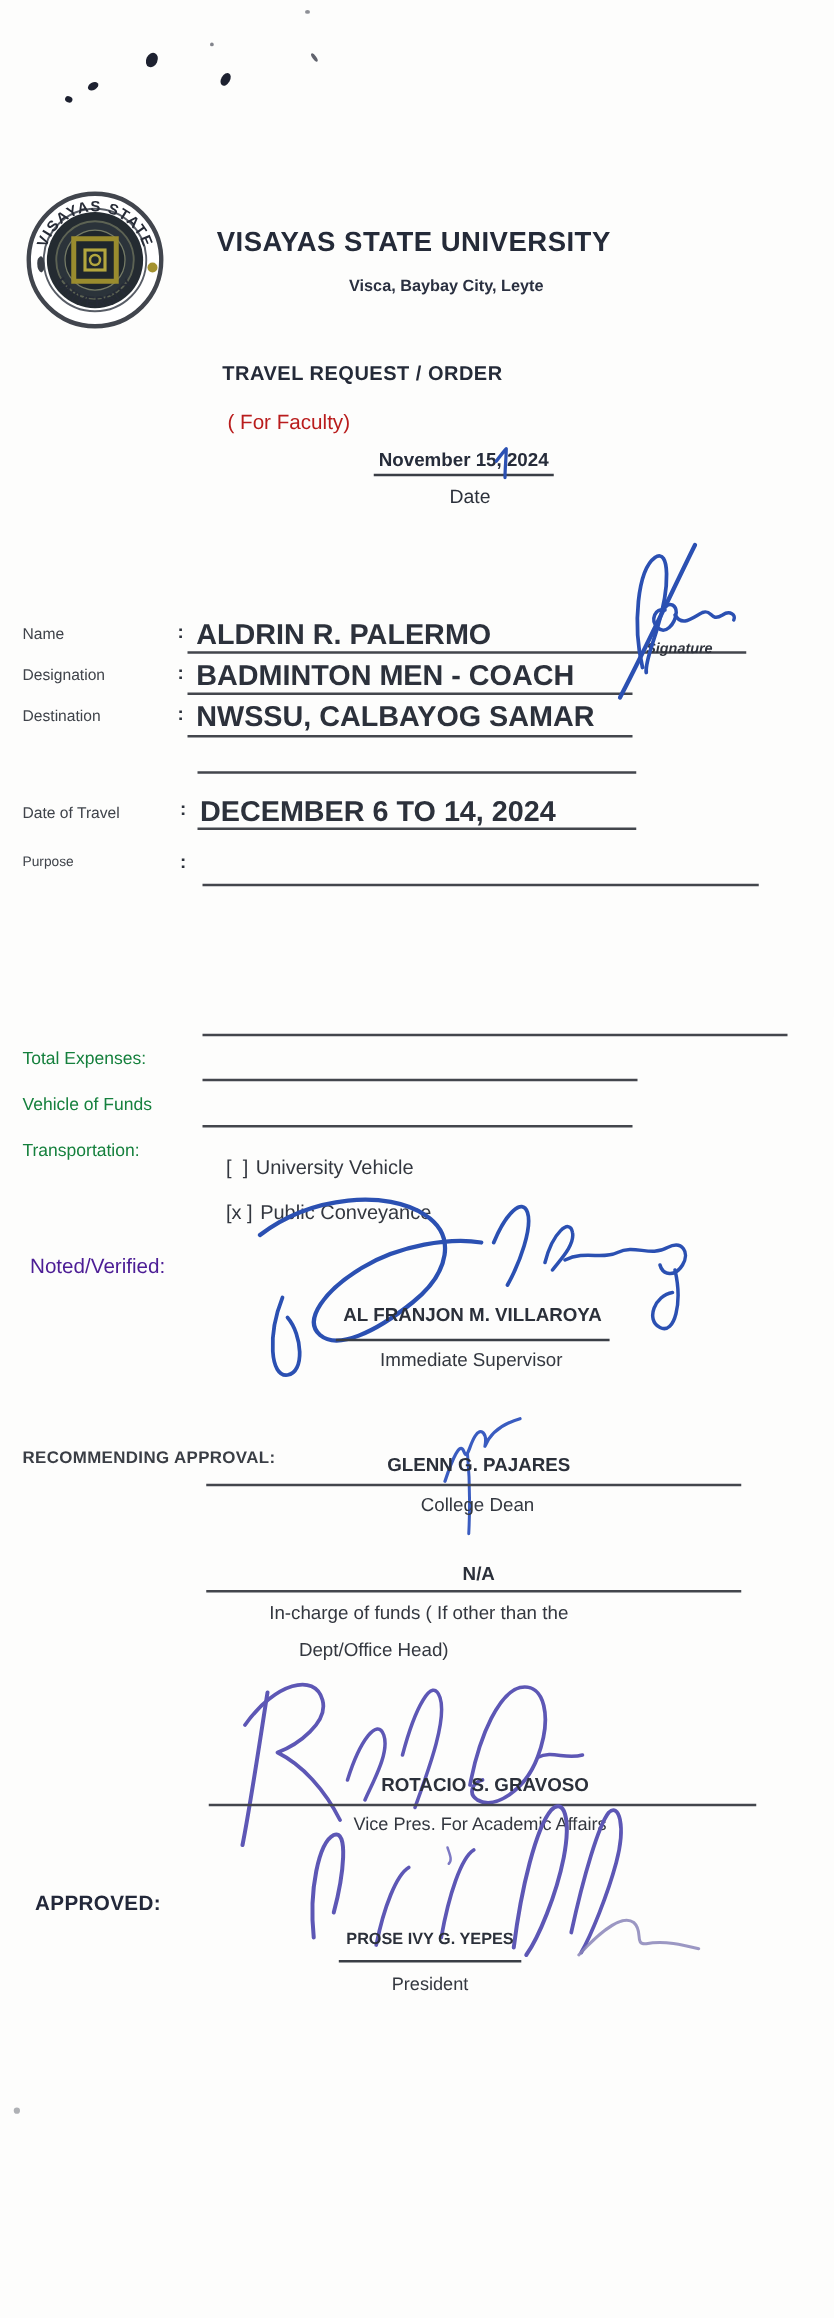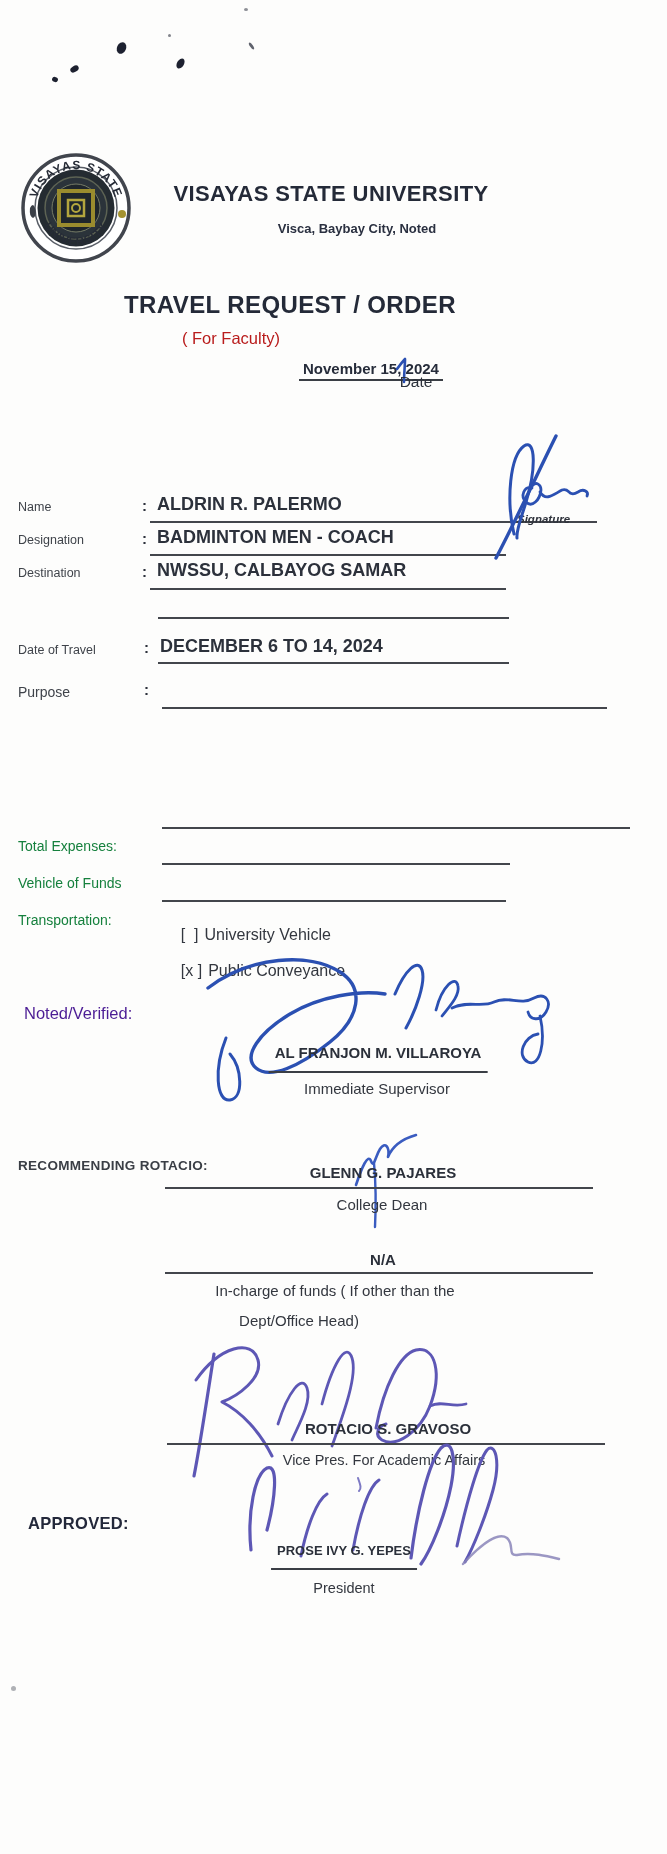--- a/index.html
+++ b/index.html
@@ -6,25 +6,25 @@
   .page{
     position:relative;width:667px;height:1854px;margin:0 auto;
     background:#fdfdfc;overflow:hidden;
     font-family:"Liberation Sans", sans-serif;color:#34383f;
   }
   .abs{position:absolute;}
   .ctr{transform:translateX(-50%);white-space:nowrap;}
   .u-line{position:absolute;height:0;border-top:2.5px solid #43464c;}
   .speck{position:absolute;background:#1d2130;border-radius:50%;}
   .lbl{font-size:12.5px;font-weight:500;color:#3f434a;white-space:nowrap;}
-  .val{font-size:18px;font-weight:600;color:#2c313b;white-space:nowrap;}
+  .val{font-size:23px;font-weight:600;color:#2c313b;white-space:nowrap;}
   .colon{font-size:15px;font-weight:700;color:#2c313b;}
   .title{font-size:22px;font-weight:700;color:#242a38;letter-spacing:.4px;}
   .subtitle{font-size:13px;font-weight:600;color:#2a3040;}
-  .formtitle{font-size:24px;font-weight:700;color:#242a38;letter-spacing:.4px;}
+  .formtitle{font-size:16px;font-weight:700;color:#242a38;letter-spacing:.4px;}
   .forsub{font-size:16.5px;font-weight:500;color:#b91c1c;}
   .dateval{font-size:15px;font-weight:700;color:#262c3a;border-bottom:2.5px solid #3a3e45;padding:0 4px 2px 4px;}
   .datelbl{font-size:15.5px;font-weight:500;color:#2c313b;}
   .siglbl{font-size:11.5px;font-weight:700;font-style:italic;color:#2f333c;}
   .exp-lbl{font-size:14px;font-weight:400;color:#15803d;white-space:nowrap;text-align:center;}
   .opt{font-size:16px;font-weight:500;color:#33373f;white-space:pre;}
   .noted{font-size:16.5px;font-weight:500;color:#4c1d95;}
   .pname{font-size:15px;font-weight:700;color:#2b303a;white-space:nowrap;}
   .ptitle{font-size:15px;font-weight:500;color:#33373f;white-space:nowrap;}
   .rec{font-size:13.5px;font-weight:600;color:#3a3e45;letter-spacing:.3px;}
@@ -64,29 +64,29 @@
       </text>
       <text font-family="Liberation Sans, sans-serif" font-size="11.5" font-weight="700" fill="#262b36" letter-spacing="1">
         <textPath href="#arcBot" startOffset="50%" text-anchor="middle">UNIVERSITY</textPath>
       </text>
       <circle cx="102" cy="62" r="4" fill="#a4922f"></circle>
       <path d="M 10 56 q 3 -6 5 0 q 2 8 -2 10 q -4 -2 -3 -10" fill="#3a3f47"></path>
     </svg>
   </div>
 
   <div class="abs ctr title" style="left:331px;top:181px;">VISAYAS STATE UNIVERSITY</div>
-  <div class="abs ctr subtitle" style="left:357px;top:221px;">Visca, Baybay City, Noted</div>
+  <div class="abs ctr subtitle" style="left:357px;top:221px;">Visca, Baybay City, Leyte</div>
   <div class="abs ctr formtitle" style="left:290px;top:291px;">TRAVEL REQUEST / ORDER</div>
   <div class="abs ctr forsub" style="left:231px;top:329px;">( For Faculty)</div>
 
   <div class="abs dateval" style="left:299px;top:360px;">November 15, 2024</div>
   <svg class="abs sig" style="left:394px;top:357px;" width="16" height="28" viewBox="0 0 16 28">
     <path d="M 3 12 C 6 8, 9 4, 11 2 M 11 2 C 11 9, 10 17, 10 25" stroke="#2b50b2" stroke-width="2.6"></path>
   </svg>
-  <div class="abs ctr datelbl" style="left:376px;top:373px;margin-left:40px;">Date</div>
+  <div class="abs ctr datelbl" style="left:376px;top:389px;">Date</div>
 
   <div class="abs lbl" style="left:18px;top:500px;">Name</div>
   <div class="abs colon" style="left:142px;top:497px;">:</div>
   <div class="abs val" style="left:157px;top:494px;font-weight:700;">ALDRIN R. PALERMO</div>
   <div class="u-line" style="left:150px;top:521px;width:447px;"></div>
 
   <div class="abs lbl" style="left:18px;top:533px;">Designation</div>
   <div class="abs colon" style="left:142px;top:530px;">:</div>
   <div class="abs val" style="left:157px;top:527px;">BADMINTON MEN - COACH</div>
   <div class="u-line" style="left:150px;top:554px;width:356px;"></div>
@@ -105,21 +105,21 @@
     <path d="M 70 62 C 76 72, 84 64, 92 60 C 100 57, 98 68, 108 62 C 114 58, 119 62, 117 66" stroke="#2b50b2" stroke-width="2.8"></path>
   </svg>
 
   <div class="u-line" style="left:158px;top:617px;width:351px;"></div>
 
   <div class="abs lbl" style="left:18px;top:643px;">Date of Travel</div>
   <div class="abs colon" style="left:144px;top:639px;">:</div>
   <div class="abs val" style="left:160px;top:636px;">DECEMBER 6 TO 14, 2024</div>
   <div class="u-line" style="left:158px;top:662px;width:351px;"></div>
 
-  <div class="abs lbl" style="left:18px;top:684px;font-size:14px;">Purpose</div>
+  <div class="abs lbl" style="left:18px;top:684px;font-size:11px;">Purpose</div>
   <div class="abs colon" style="left:144px;top:681px;">:</div>
   <div class="u-line" style="left:162px;top:707px;width:445px;"></div>
 
   <div class="u-line" style="left:162px;top:827px;width:468px;"></div>
   <div class="abs exp-lbl" style="left:18px;top:838px;">Total Expenses:</div>
   <div class="u-line" style="left:162px;top:863px;width:348px;"></div>
   <div class="abs exp-lbl" style="left:18px;top:875px;">Vehicle of Funds</div>
   <div class="u-line" style="left:162px;top:900px;width:344px;"></div>
   <div class="abs exp-lbl" style="left:18px;top:912px;">Transportation:</div>
 
@@ -137,21 +137,21 @@
     <path d="M 36 88 C 24 118, 26 152, 40 150 C 54 148, 52 118, 40 104" stroke="#2b50b2" stroke-width="3"></path>
     <path d="M 205 44 C 215 20, 228 8, 232 20 C 236 32, 226 60, 216 78" stroke="#2b50b2" stroke-width="3"></path>
     <path d="M 246 60 C 252 36, 266 24, 268 36 C 270 46, 258 58, 252 66" stroke="#2b50b2" stroke-width="2.8"></path>
     <path d="M 262 58 C 278 50, 292 58, 304 52 C 318 45, 330 56, 344 48 C 356 42, 362 52, 356 62 C 350 72, 340 70, 338 62" stroke="#2b50b2" stroke-width="2.8"></path>
     <path d="M 350 66 C 356 92, 350 118, 338 112 C 326 106, 334 86, 348 84" stroke="#2b50b2" stroke-width="2.8"></path>
   </svg>
 
   <div class="abs ctr pname uname" style="left:378px;top:1044px;">AL FRANJON M. VILLAROYA</div>
   <div class="abs ctr ptitle" style="left:377px;top:1080px;">Immediate Supervisor</div>
 
-  <div class="abs rec" style="left:18px;top:1158px;">RECOMMENDING ROTACIO:</div>
+  <div class="abs rec" style="left:18px;top:1158px;">RECOMMENDING APPROVAL:</div>
 
   <svg class="abs sig" style="left:348px;top:1133px;" width="78" height="98" viewBox="0 0 78 98">
     <path d="M 8 52 C 14 34, 20 20, 23 28 C 26 36, 27 24, 32 16 C 37 8, 42 14, 40 24 C 44 14, 54 6, 68 2" stroke="#3a5cc0" stroke-width="2.6"></path>
     <path d="M 26 30 C 28 52, 28 74, 27 94" stroke="#3a5cc0" stroke-width="2.4"></path>
   </svg>
   <div class="abs ctr pname" style="left:383px;top:1164px;">GLENN G. PAJARES</div>
   <div class="u-line" style="left:165px;top:1187px;width:428px;"></div>
   <div class="abs ctr ptitle" style="left:382px;top:1196px;">College Dean</div>
 
   <div class="abs ctr pname" style="left:383px;top:1251px;">N/A</div>

